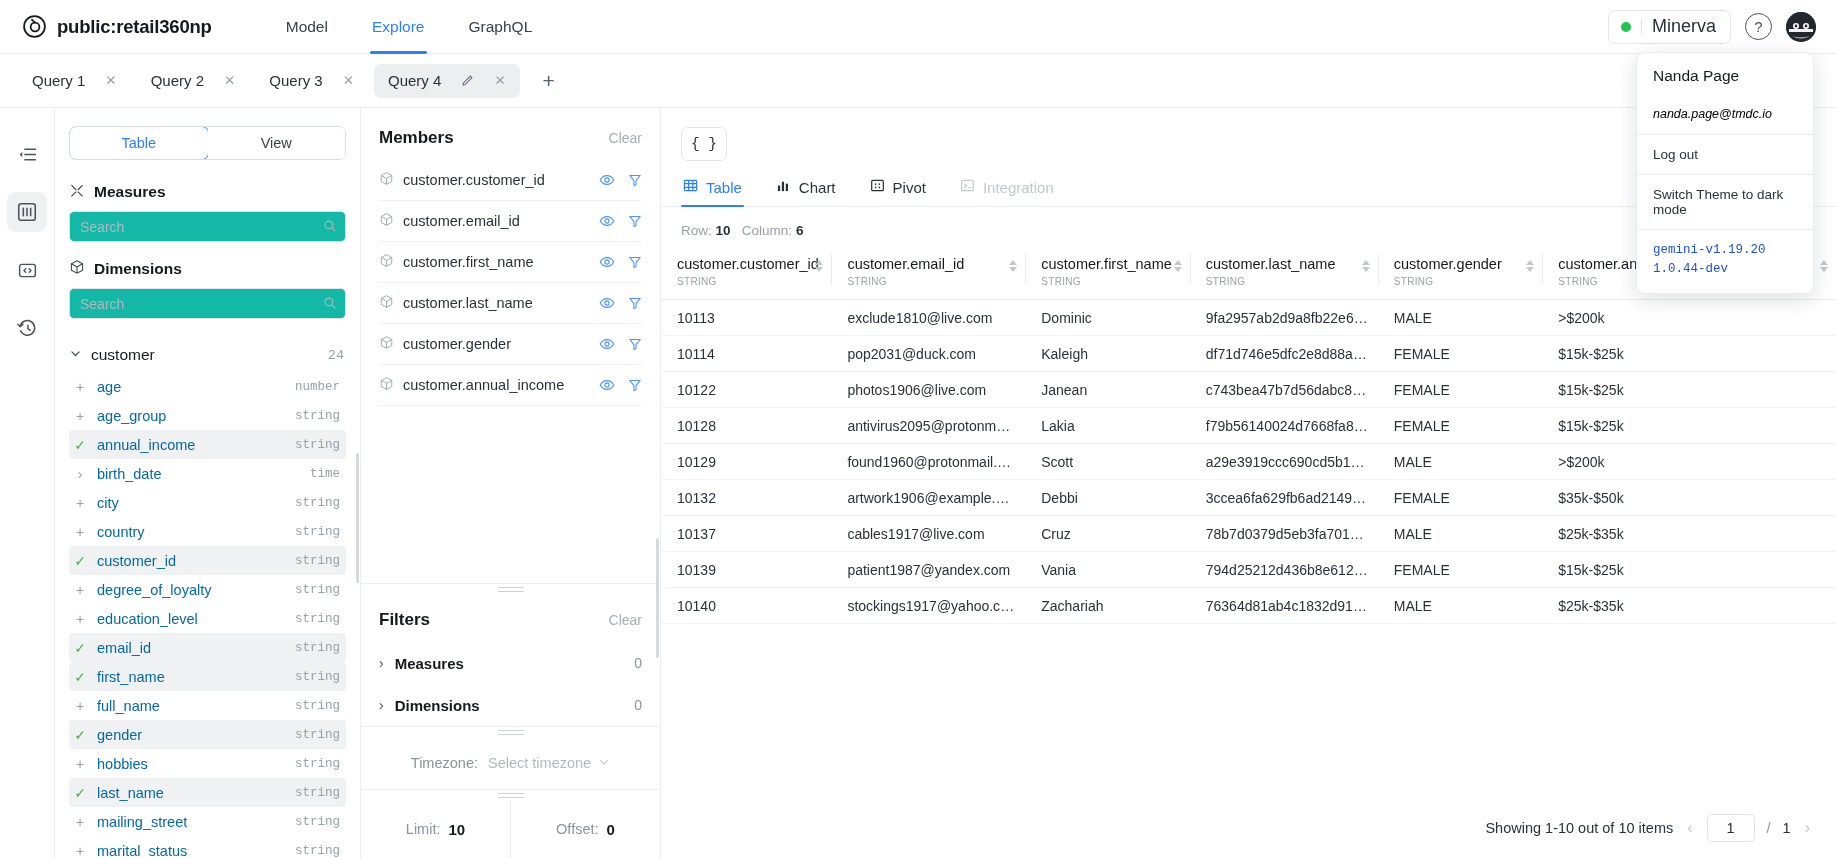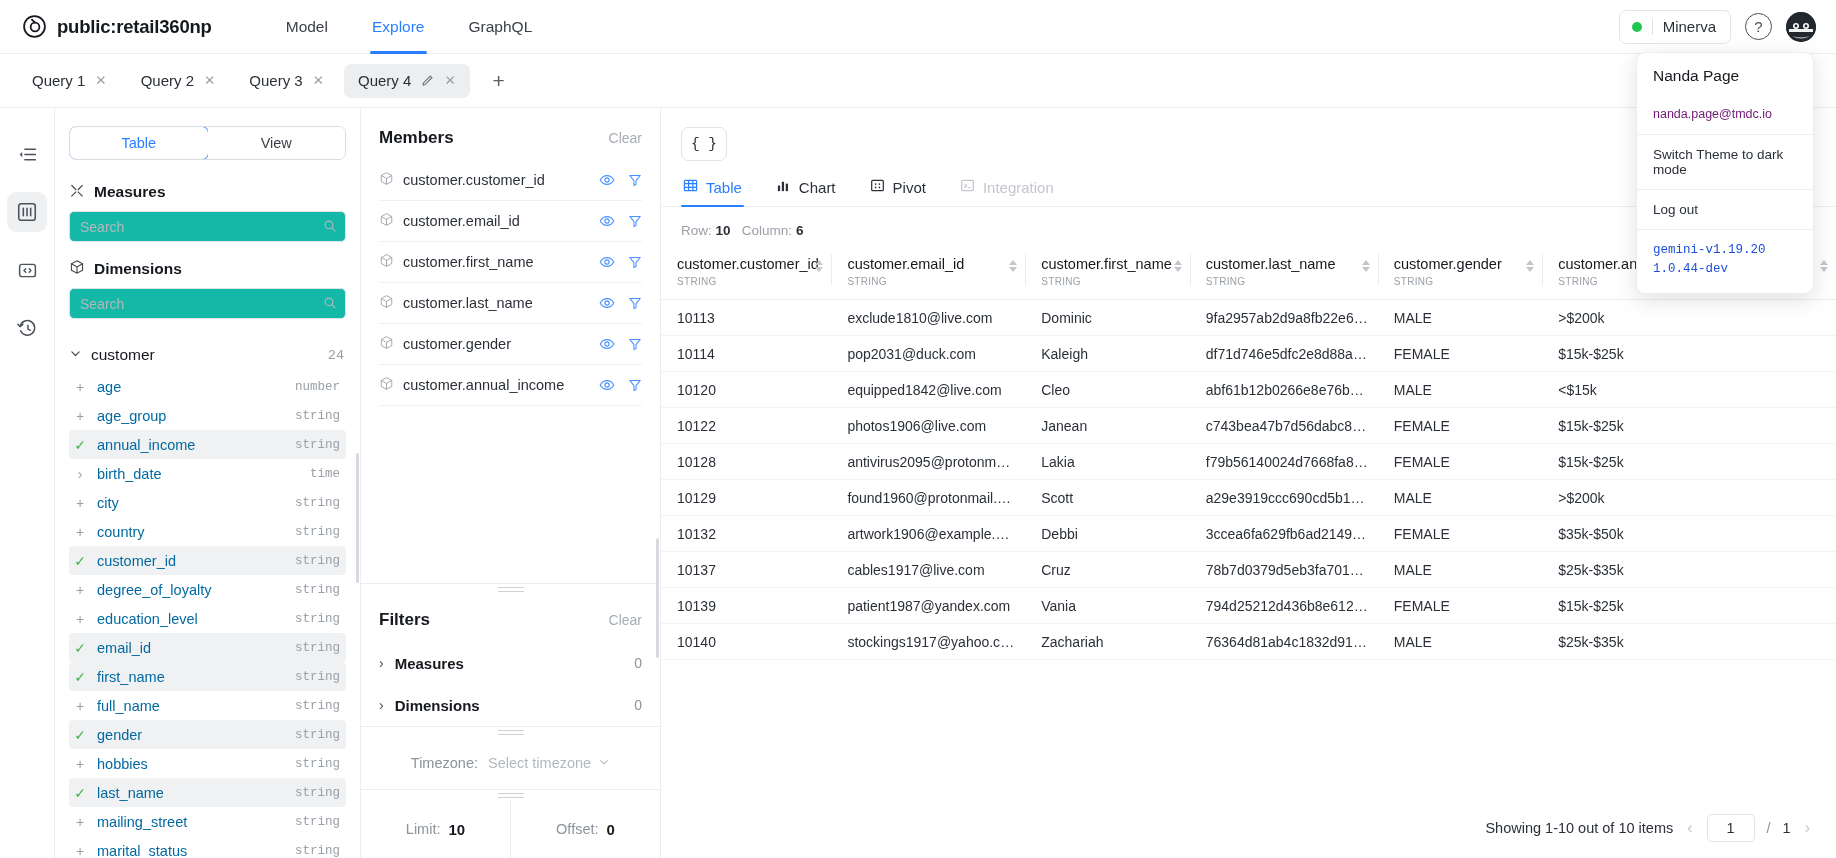--- a/index.html
+++ b/index.html
@@ -35,41 +35,41 @@
     height: 2.5px; background: #2a7fff; border-radius: 2px;
   }
   .topbar-right { margin-left: auto; display: flex; align-items: center; gap: 14px; }
   .env-pill {
     display: flex; align-items: center; gap: 10px;
     border: 1px solid #e3e5e8; border-radius: 7px;
     height: 34px; padding: 0 14px 0 12px; background: #fff;
   }
   .env-dot { width: 10px; height: 10px; border-radius: 50%; background: #20c64f; }
   .env-sep { width: 1px; height: 16px; background: #dfe1e5; }
-  .env-name { font-size: 15px; color: #2b3038; }
+  .env-name { font-size: 18px; color: #2b3038; }
   .help-icon {
     width: 27px; height: 27px; border-radius: 50%;
     border: 1.6px solid #4a4f57; color: #4a4f57;
     display: flex; align-items: center; justify-content: center;
     font-size: 15px; cursor: pointer;
   }
   .avatar {
     width: 30px; height: 30px; border-radius: 50%; overflow: hidden;
     background: #2c3038; display: block; cursor: pointer;
   }
 
   
   .tabstrip {
     height: 54px; flex: 0 0 54px;
     display: flex; align-items: center;
     padding: 0 18px; gap: 6px;
     border-bottom: 1px solid #ebedf0; background: #fff;
   }
   .qtab {
-    display: flex; align-items: center; gap: 10px;
+    display: flex; align-items: center; gap: 20px;
     height: 34px; padding: 0 14px; border-radius: 7px;
     font-size: 15px; color: #2b3038; cursor: pointer; white-space: nowrap;
   }
   .qtab.active { background: #eceef0; }
   .qtab .x, .qtab .pen { color: #9aa0a8; font-size: 13.5px; line-height: 1; cursor: pointer; }
   .qtab .pen svg { display: block; }
   .addtab {
     width: 30px; height: 30px; display: flex; align-items: center; justify-content: center;
     font-size: 21px; color: #5b6069; cursor: pointer; margin-left: 8px; font-weight: 300;
   }
@@ -272,21 +272,21 @@
 
   
   .userdrop {
     position: absolute; top: 52px; right: 22px; width: 178px;
     background: #fff; border: 1px solid #ebedf0; border-radius: 9px;
     box-shadow: 0 6px 22px rgba(16,20,28,0.13);
     z-index: 50; overflow: hidden;
   }
   .ud-head { padding: 14px 16px 13px 16px; }
   .ud-name { font-size: 15.5px; color: #16191d; margin-bottom: 22px; }
-  .ud-mail { font-size: 12.5px; color: #701a75; }
+  .ud-mail { font-size: 12.5px; color: #000000; font-style: italic; }
   .ud-item {
     padding: 12px 16px; font-size: 13.5px; color: #2b3038;
     border-top: 1px solid #ecedef; cursor: pointer;
   }
   .ud-ver {
     padding: 11px 16px 14px 16px; border-top: 1px solid #ecedef;
     font-size: 12.5px; color: #1d4ed8; line-height: 1.5;
     font-family: "Liberation Mono", monospace;
   }
 </style>
@@ -835,28 +835,20 @@
               </tr>
               <tr>
                 <td>10114</td>
                 <td>pop2031@duck.com</td>
                 <td>Kaleigh</td>
                 <td>df71d746e5dfc2e8d88acff...</td>
                 <td>FEMALE</td>
                 <td>$15k-$25k</td>
               </tr>
               <tr>
-                <td>10120</td>
-                <td>equipped1842@live.com</td>
-                <td>Cleo</td>
-                <td>abf61b12b0266e8e76b50...</td>
-                <td>MALE</td>
-                <td>&lt;$15k</td>
-              </tr>
-              <tr>
                 <td>10122</td>
                 <td>photos1906@live.com</td>
                 <td>Janean</td>
                 <td>c743bea47b7d56dabc851...</td>
                 <td>FEMALE</td>
                 <td>$15k-$25k</td>
               </tr>
               <tr>
                 <td>10128</td>
                 <td>antivirus2095@protonmail.c...</td>
@@ -918,21 +910,21 @@
         <span class="pg-arrow">›</span>
       </div>
     </div>
   </div>
 
   <div class="userdrop">
     <div class="ud-head">
       <div class="ud-name">Nanda Page</div>
       <div class="ud-mail">nanda.page@tmdc.io</div>
     </div>
+    <div class="ud-item">Log out</div>
     <div class="ud-item">Switch Theme to dark mode</div>
-    <div class="ud-item">Log out</div>
     <div class="ud-ver">
       <div>gemini-v1.19.20</div>
       <div>1.0.44-dev</div>
     </div>
   </div>
 
 </div>
 
 </body></html>

